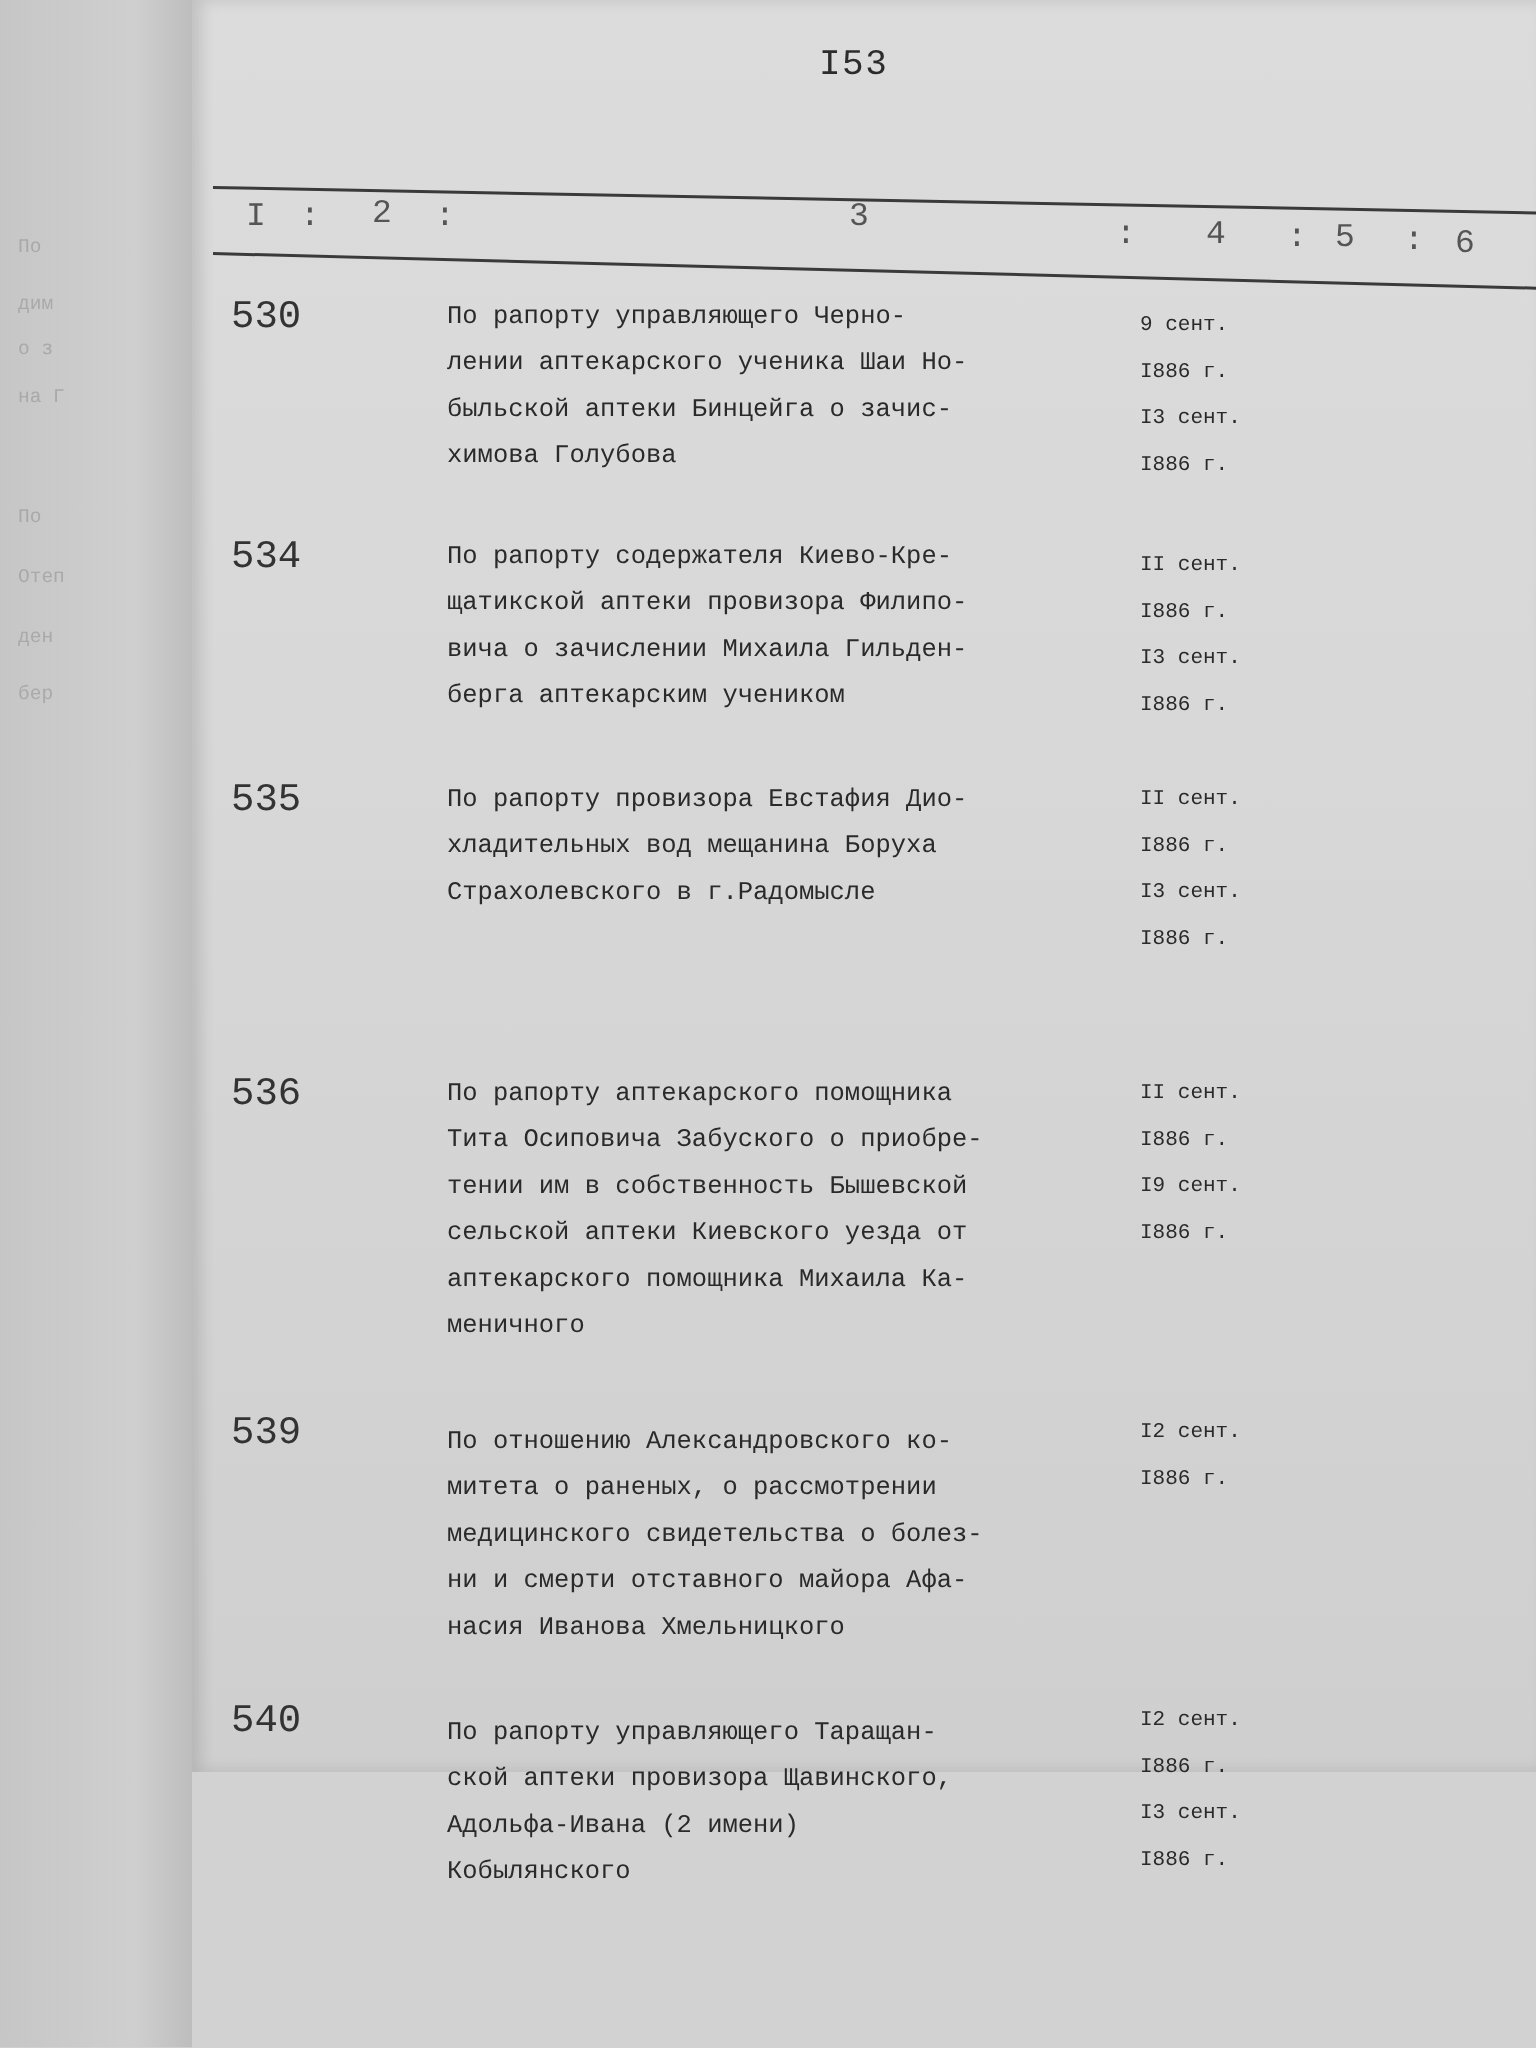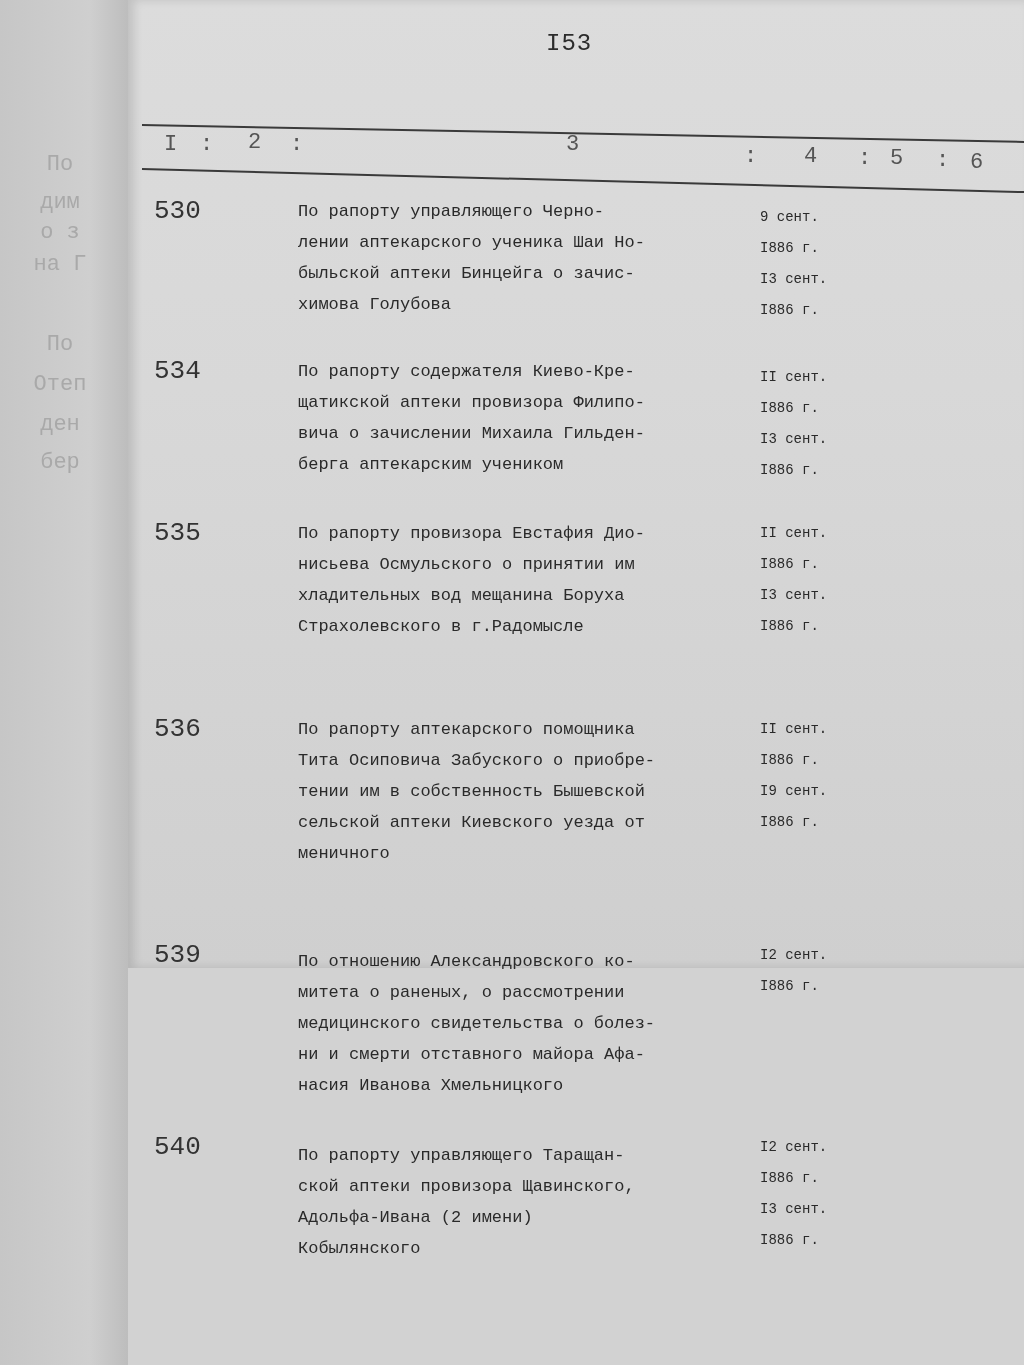--- a/index.html
+++ b/index.html
@@ -8,26 +8,26 @@
     background: #d2d2d2;
     font-family: "Liberation Mono", "DejaVu Sans Mono", monospace;
     color: #2c2c2c;
   }
   .prev-page {
     position: absolute; left: 0; top: 0; width: 128px; height: 1365px;
     background: linear-gradient(90deg, #c6c6c6 0%, #cfcfcf 70%, #bdbdbd 100%);
     overflow: hidden;
   }
   .prev-page .ghost {
-    position: absolute; left: 0; width: 128px;
-    color: #a9a9a9; font-size: 22px; line-height: 30px; white-space: pre;
-    text-align: center; padding-right: 8px; box-sizing: border-box;
+    position: absolute; left: 12px; width: 128px;
+    color: #a9a9a9; font-size: 13px; line-height: 30px; white-space: pre;
+    text-align: left; padding-right: 8px; box-sizing: border-box;
   }
   .page {
-    position: absolute; left: 128px; top: 0; width: 896px; height: 968px;
+    position: absolute; left: 128px; top: 0; width: 896px; height: 1181px;
     background: linear-gradient(180deg, #dcdcdc 0%, #d8d8d8 40%, #cfcfcf 100%);
     box-shadow: inset 6px 0 10px rgba(0,0,0,0.12);
   }
   .page-number {
     position: absolute; left: 418px; top: 30px; font-size: 24px; letter-spacing: 1px;
   }
   .header-rule {
     position: absolute; left: 14px; width: 900px; height: 2px; background: #3a3a3a;
   }
   .rule-top { top: 124px; transform: rotate(1.1deg); transform-origin: left; }
@@ -110,39 +110,39 @@
       <span class="line">I886 г.</span>
       <span class="line">I3 сент.</span>
       <span class="line">I886 г.</span>
     </div>
   </div>
 
   <div class="entry" style="top:518px">
     <div class="entry-num">535</div>
     <div class="entry-desc">
       <span class="line">  По рапорту провизора Евстафия Дио-</span>
-      <span class="line">нисьева Осмульского о принятии им</span>
       <span class="line">хладительных вод мещанина Боруха</span>
       <span class="line">Страхолевского в г.Радомысле</span>
     </div>
     <div class="entry-dates">
       <span class="line">II сент.</span>
       <span class="line">I886 г.</span>
       <span class="line">I3 сент.</span>
       <span class="line">I886 г.</span>
     </div>
   </div>
 
   <div class="entry" style="top:714px">
     <div class="entry-num">536</div>
     <div class="entry-desc">
       <span class="line">  По рапорту аптекарского помощника</span>
       <span class="line">Тита Осиповича Забуского о приобре-</span>
       <span class="line">тении им в собственность Бышевской</span>
       <span class="line">сельской аптеки Киевского уезда от</span>
+      <span class="line">аптекарского помощника Михаила Ка-</span>
       <span class="line">меничного</span>
     </div>
     <div class="entry-dates">
       <span class="line">II сент.</span>
       <span class="line">I886 г.</span>
       <span class="line">I9 сент.</span>
       <span class="line">I886 г.</span>
     </div>
   </div>
 

